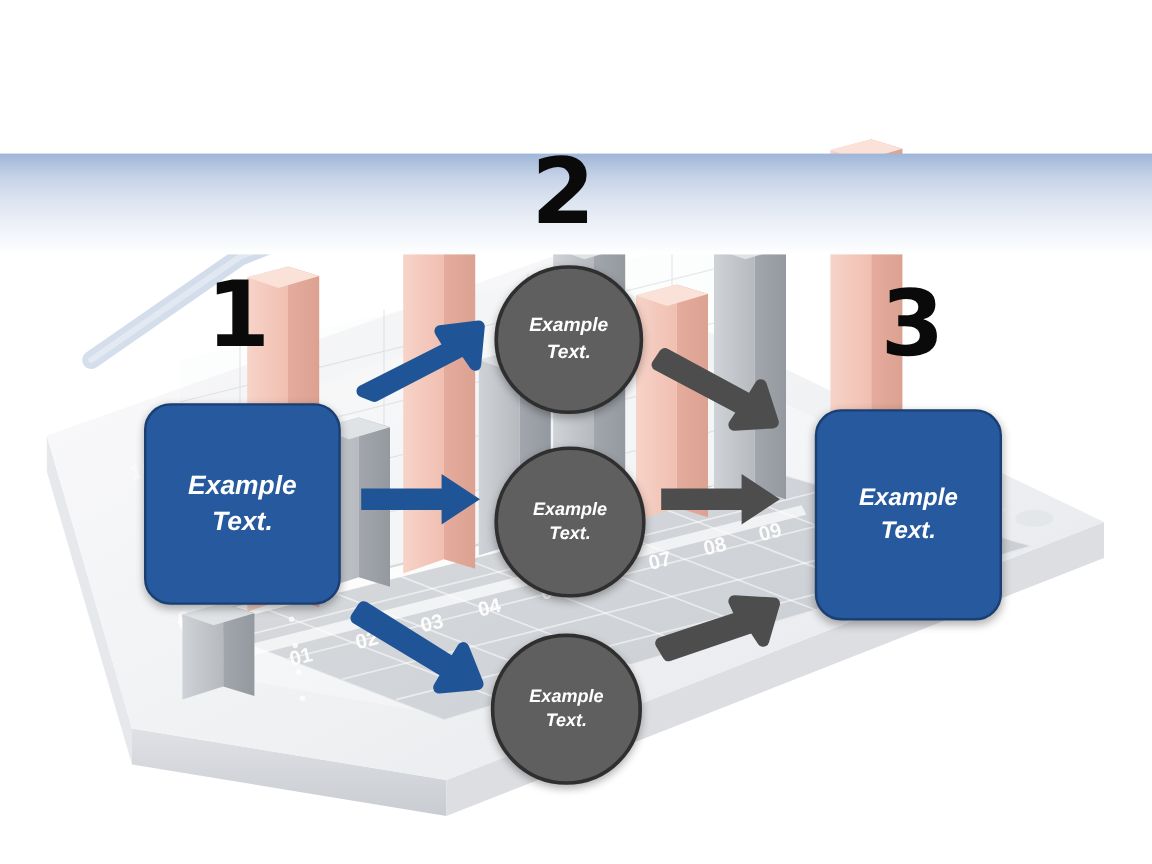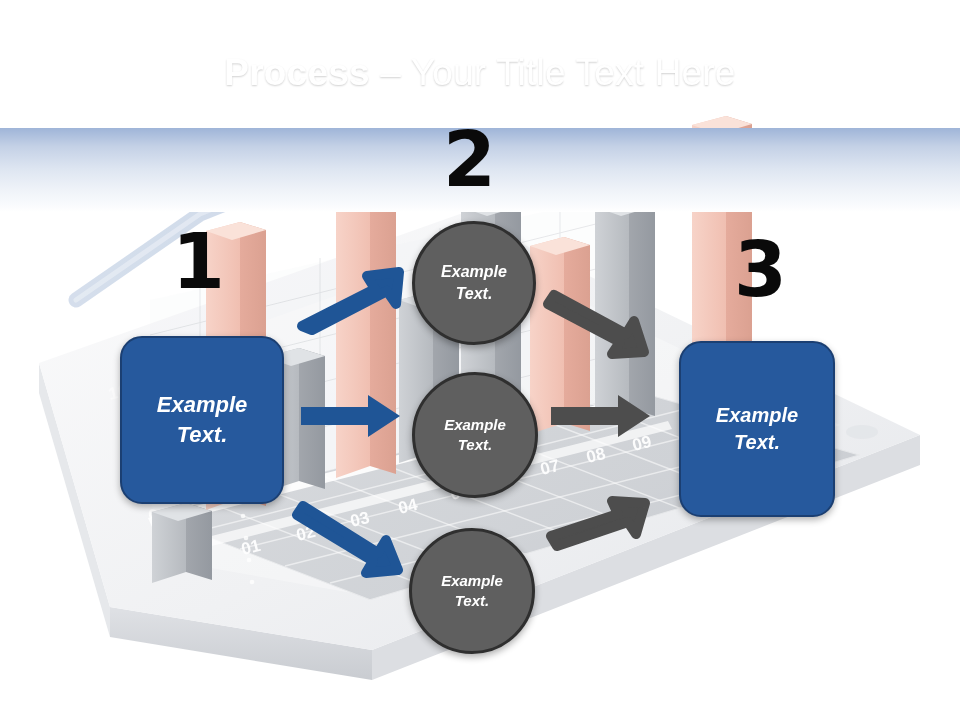--- a/index.html
+++ b/index.html
@@ -337,23 +337,20 @@
       <path d="M551,407 L618,407 L618,395 L650,416 L618,437 L618,425 L551,425 Z" fill="#4d4d4d"></path>
     </g>
 
     <g>
       <path d="M551,536 L618,514 L612,501 L645,503 L636,534 L628,522 L557,546 Z" fill="#4d4d4d" stroke="#4d4d4d" stroke-width="10" stroke-linejoin="round"></path>
     </g>
   </svg>
 
   <div class="header-band"></div>
   <div class="header-fade"></div>
-  <div class="slide-title">
-    <span class="t-bold">Process</span><span class="t-light"> – Your Title Text Here</span>
-  </div>
 
   <div class="step-num" id="step-num-1">1</div>
   <div class="step-num" id="step-num-2">2</div>
   <div class="step-num" id="step-num-3">3</div>
 
   <div class="proc-box" id="box-left">
     <span class="ex-l1">Example</span>
     <span class="ex-l2">Text.</span>
   </div>
 

